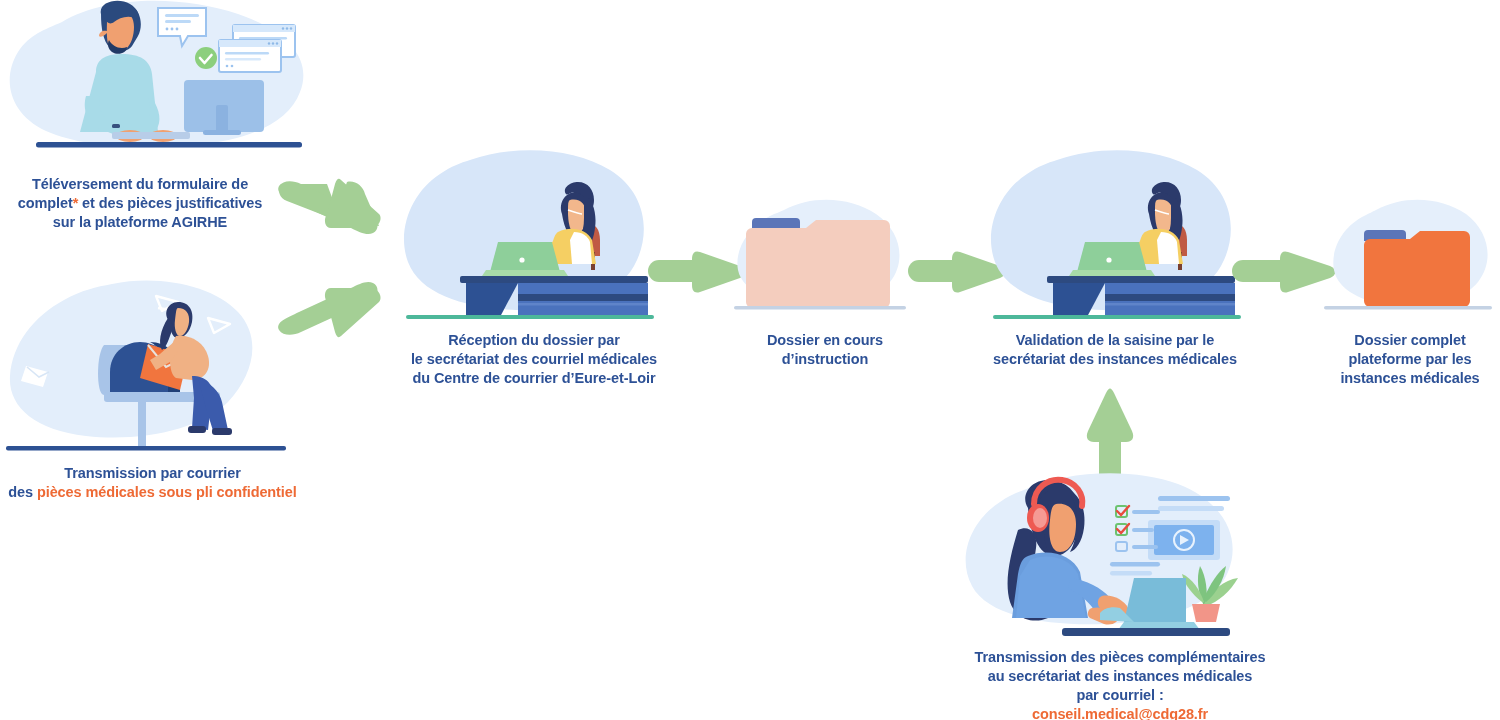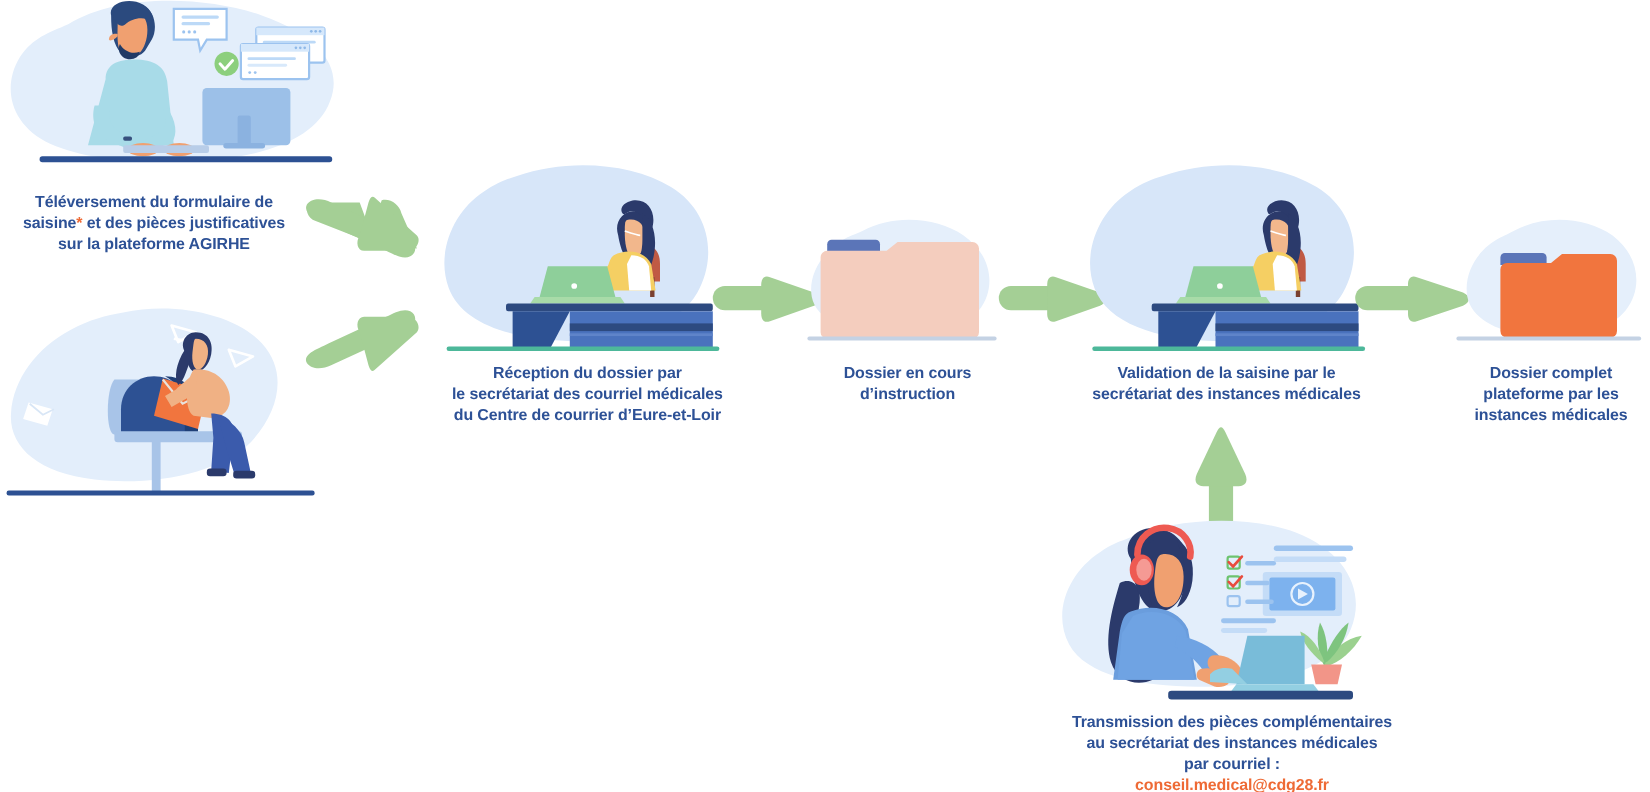--- a/index.html
+++ b/index.html
@@ -102,21 +102,21 @@
       <rect x="112" y="132" width="78" height="7" rx="2" fill="#b8cde8"></rect>
       <rect x="36" y="142" width="266" height="5.5" rx="2.5" fill="#2d5193"></rect>
     </svg>
   </div>
 
   <div class="caption" style="left:0px; top:175px; width:280px;">
     <div>
       <span>Téléversement du formulaire de</span>
     </div>
     <div>
-      <span>saisine</span><span class="accent">*</span><span> et des pièces justificatives</span>
+      <span>complet</span><span class="accent">*</span><span> et des pièces justificatives</span>
     </div>
     <div>
       <span>sur la plateforme AGIRHE</span>
     </div>
   </div>
 
   <div class="illus" style="left:0px; top:278px;">
     <svg width="310" height="180" viewBox="0 0 310 180">
       <path d="M112 6 C160 -4 214 8 238 34 C262 60 254 96 228 124 C200 152 140 164 86 158 C34 152 8 128 10 98 C12 66 34 38 64 22 C82 12 96 9 112 6 Z" fill="#e3eefb"></path>
 
@@ -154,20 +154,28 @@
         <path d="M192 98 C206 98 214 106 212 118 l-4 34 -16 -2 2 -30 Z" fill="#3b5bac"></path>
         <path d="M198 100 C210 104 220 114 222 124 l6 28 -14 4 -8 -26 Z" fill="#3b5bac"></path>
         <rect x="188" y="148" width="18" height="7" rx="3" fill="#2b3a6b"></rect>
         <rect x="212" y="150" width="20" height="7" rx="3" fill="#2b3a6b"></rect>
       </g>
 
       <rect x="6" y="168" width="280" height="4.5" rx="2" fill="#2d5193"></rect>
     </svg>
   </div>
 
+  <div class="caption" style="left:0px; top:464px; width:305px;">
+    <div>
+      <span>Transmission par courrier</span>
+    </div>
+    <div>
+      <span>des </span><span class="em">pièces médicales sous pli confidentiel</span>
+    </div>
+  </div>
 
   <div class="node" style="left:275px; top:178px;">
     <svg width="115" height="60" viewBox="0 0 115 60">
       <g>
         <path d="M6 6 C2 12 4 20 12 23 L66 44 L52 6 z" fill="#a4cf95"></path>
         <path d="M72 4 C80 2 88 8 90 16 l14 32 L58 44 z" fill="#a4cf95"></path>
         <path d="M4 8 C8 2 18 2 26 6 L74 28 L98 40 C104 44 104 52 98 55 C92 58 84 54 76 50 L24 26 C12 20 0 16 4 8 Z" fill="#a4cf95"></path>
         <path d="M66 2 L104 36 C108 40 104 50 96 50 L56 50 C50 50 48 42 52 36 L60 6 C62 0 64 0 66 2 Z" fill="#a4cf95"></path>
       </g>
     </svg>

